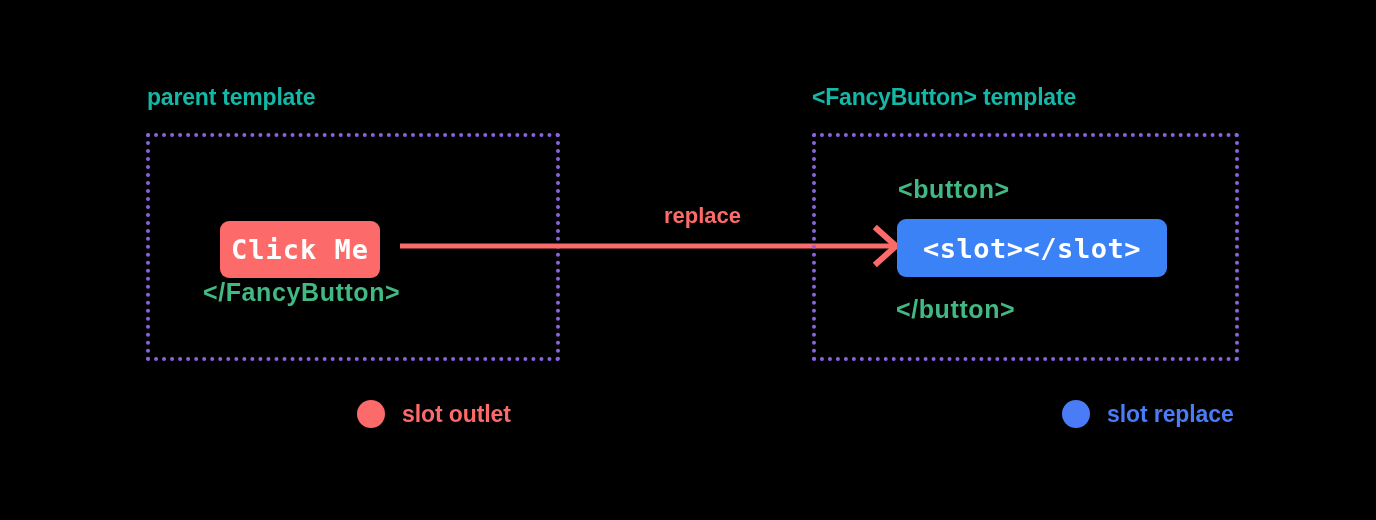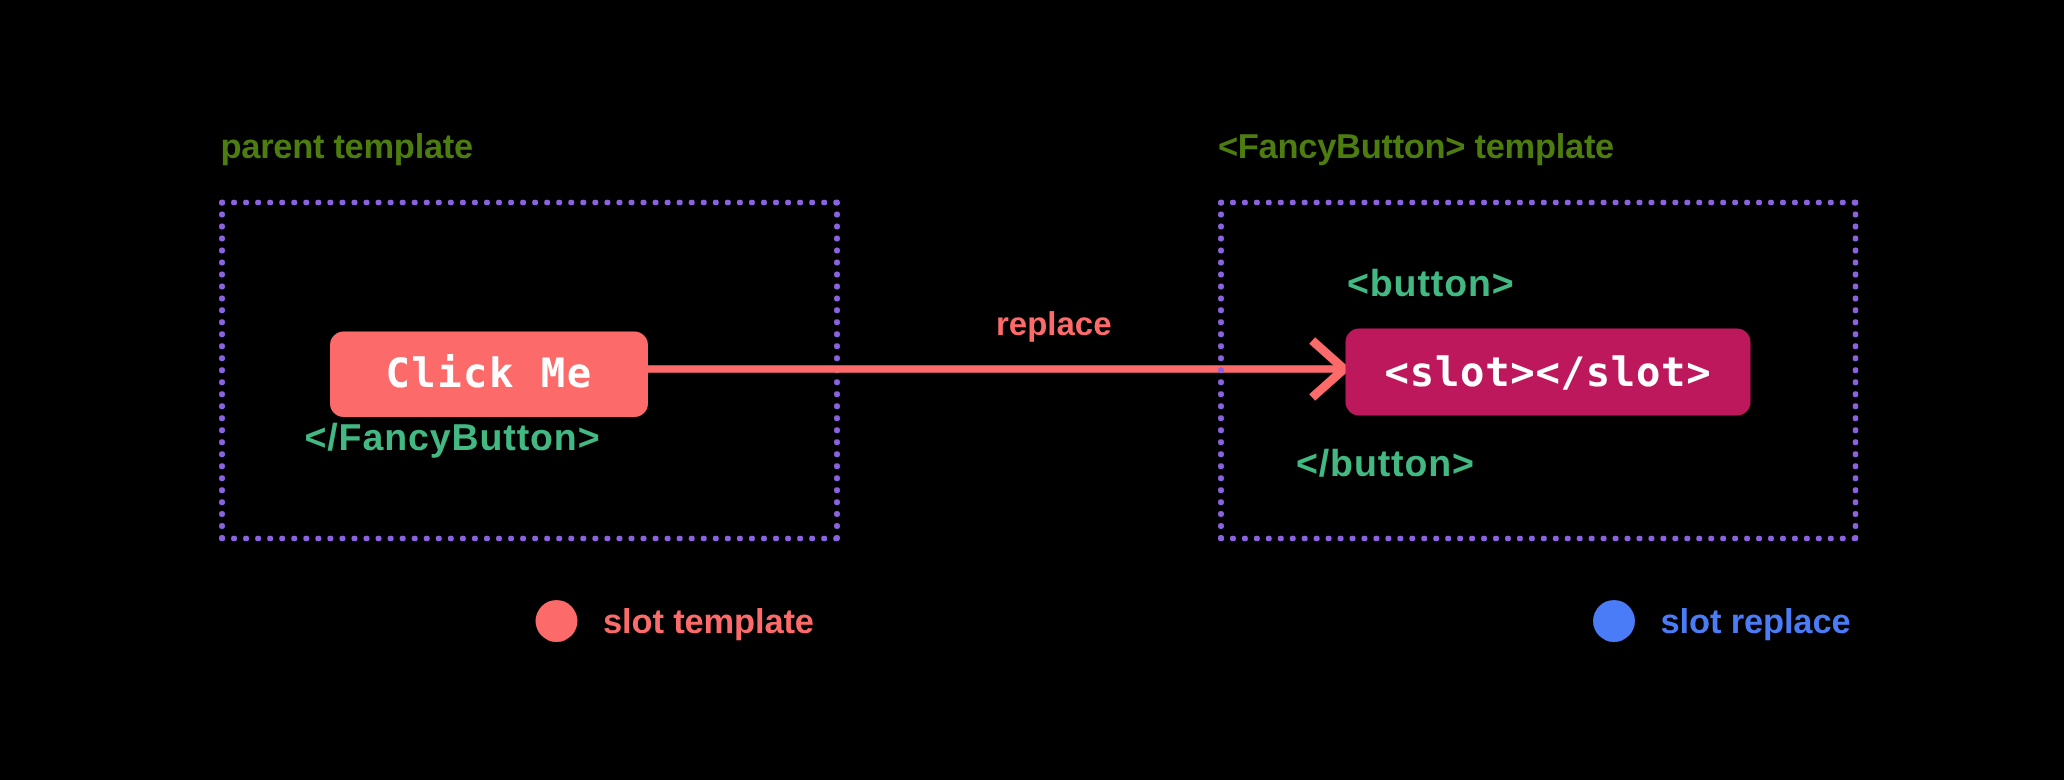--- a/index.html
+++ b/index.html
@@ -16,21 +16,21 @@
     position: relative;
     width: 1376px;
     height: 520px;
     background: #000000;
     overflow: hidden;
   }
 
   
   .panel-caption {
     position: absolute;
-    color: #4d7c0f;
+    color: #14b8a6;
     font-family: "Liberation Sans", sans-serif;
     font-weight: bold;
     font-size: 23px;
     letter-spacing: -0.2px;
     white-space: nowrap;
   }
   #caption-left  { left: 147px; top: 84px; }
   #caption-right { left: 812px; top: 84px; }
 
   
@@ -49,28 +49,28 @@
     color: #42b883;
     font-family: "Liberation Sans", sans-serif;
     font-weight: bold;
     font-size: 25px;
     letter-spacing: 0.6px;
     white-space: nowrap;
   }
   #code-open-left   { left: 203px; top: 175px; }
   #code-close-left  { left: 203px; top: 278px; }
   #code-open-right  { left: 898px; top: 175px; }
-  #code-close-right { left: 864px; top: 295px; }
+  #code-close-right { left: 896px; top: 295px; }
 
   
   #slot-content-chip {
     position: absolute;
     left: 220px;
     top: 221px;
-    width: 212px;
+    width: 160px;
     height: 57px;
     background: #fd6a6a;
     border-radius: 9px;
     display: flex;
     align-items: center;
     justify-content: center;
     color: #ffffff;
     font-family: "DejaVu Sans Mono", monospace;
     font-weight: bold;
     font-size: 27px;
@@ -78,21 +78,21 @@
     white-space: nowrap;
   }
 
   
   #slot-outlet-chip {
     position: absolute;
     left: 897px;
     top: 219px;
     width: 270px;
     height: 58px;
-    background: #be185d;
+    background: #3b82f6;
     border-radius: 9px;
     display: flex;
     align-items: center;
     justify-content: center;
     color: #ffffff;
     font-family: "DejaVu Sans Mono", monospace;
     font-weight: bold;
     font-size: 27px;
     letter-spacing: 0.5px;
     white-space: nowrap;
@@ -171,21 +171,21 @@
   <div class="template-box" id="box-right"></div>
 
   <div class="code-line" id="code-open-right">&lt;button&gt;</div>
 
   <div id="slot-outlet-chip">&lt;slot&gt;&lt;/slot&gt;</div>
 
   <div class="code-line" id="code-close-right">&lt;/button&gt;</div>
 
   <div class="legend" id="legend-slot-content">
     <span class="legend-dot"></span>
-    <span class="legend-label">slot template</span>
+    <span class="legend-label">slot outlet</span>
   </div>
 
   <div class="legend" id="legend-slot-outlet">
     <span class="legend-dot"></span>
     <span class="legend-label">slot replace</span>
   </div>
 
 </div>
 
 </body></html>

